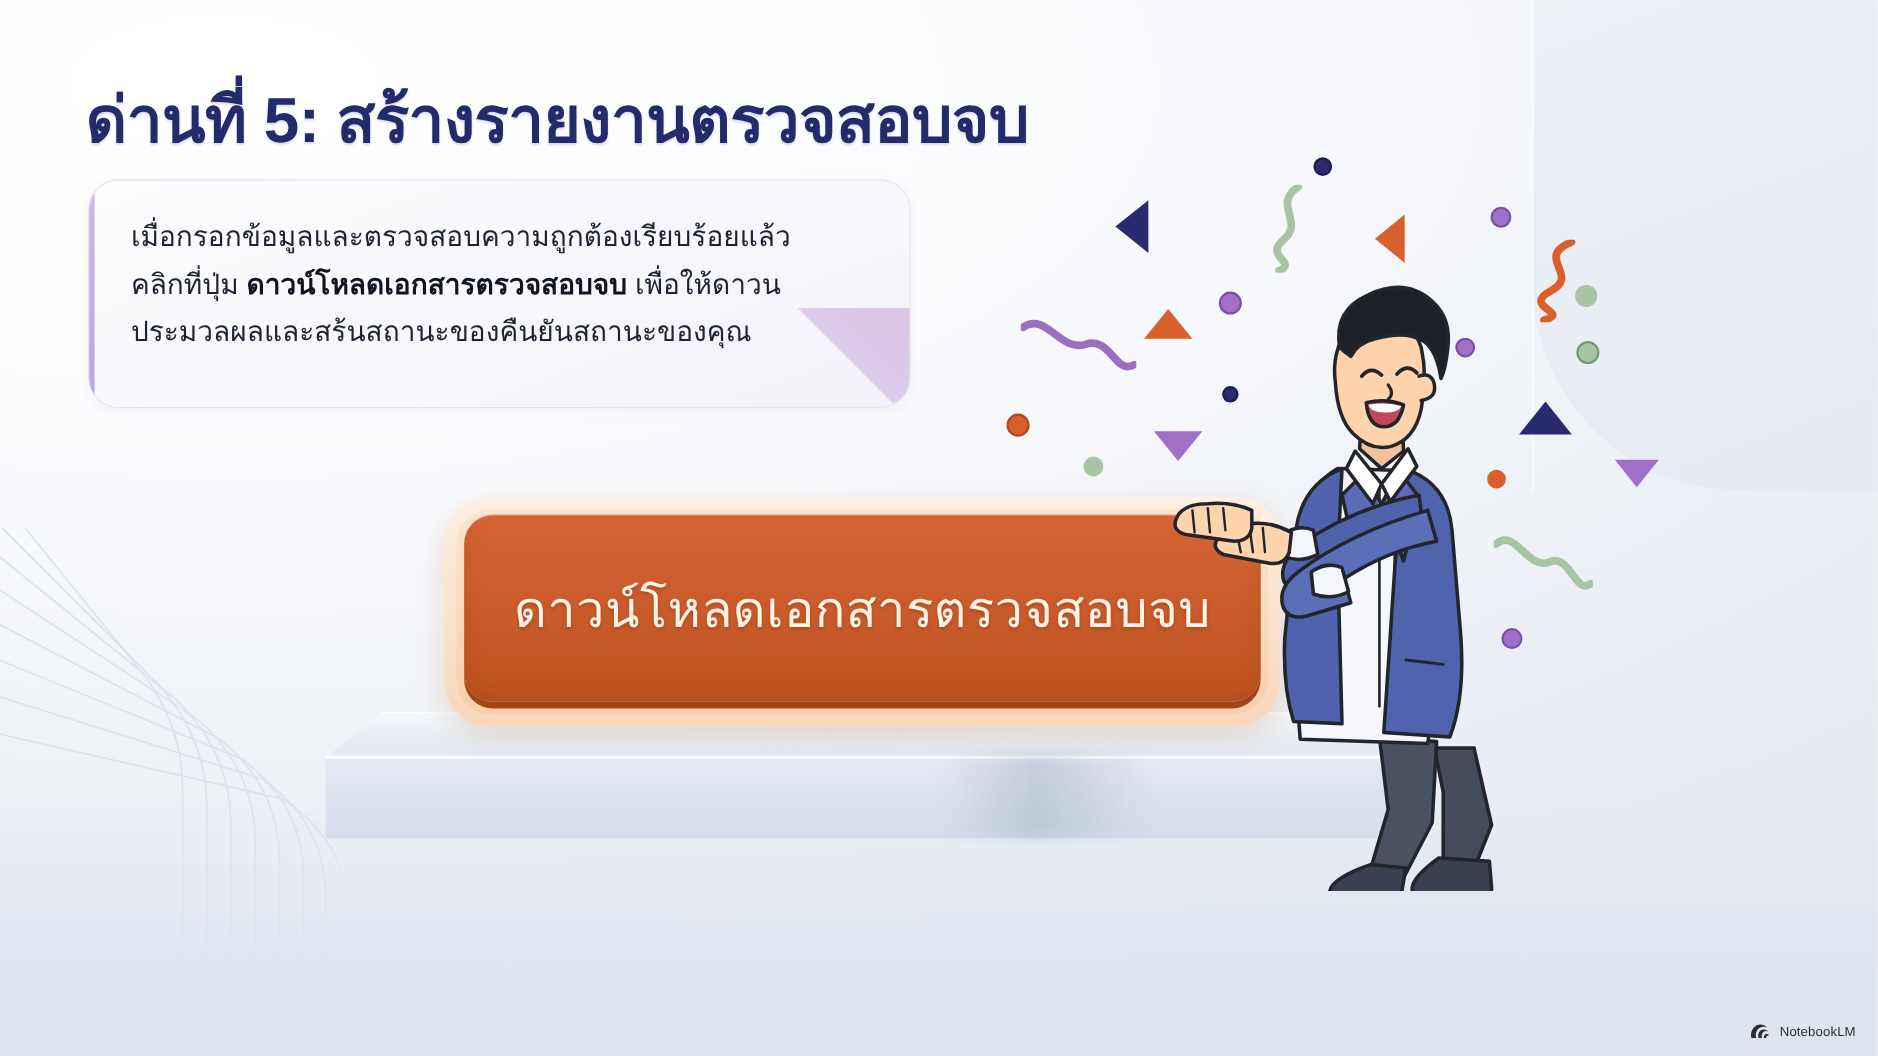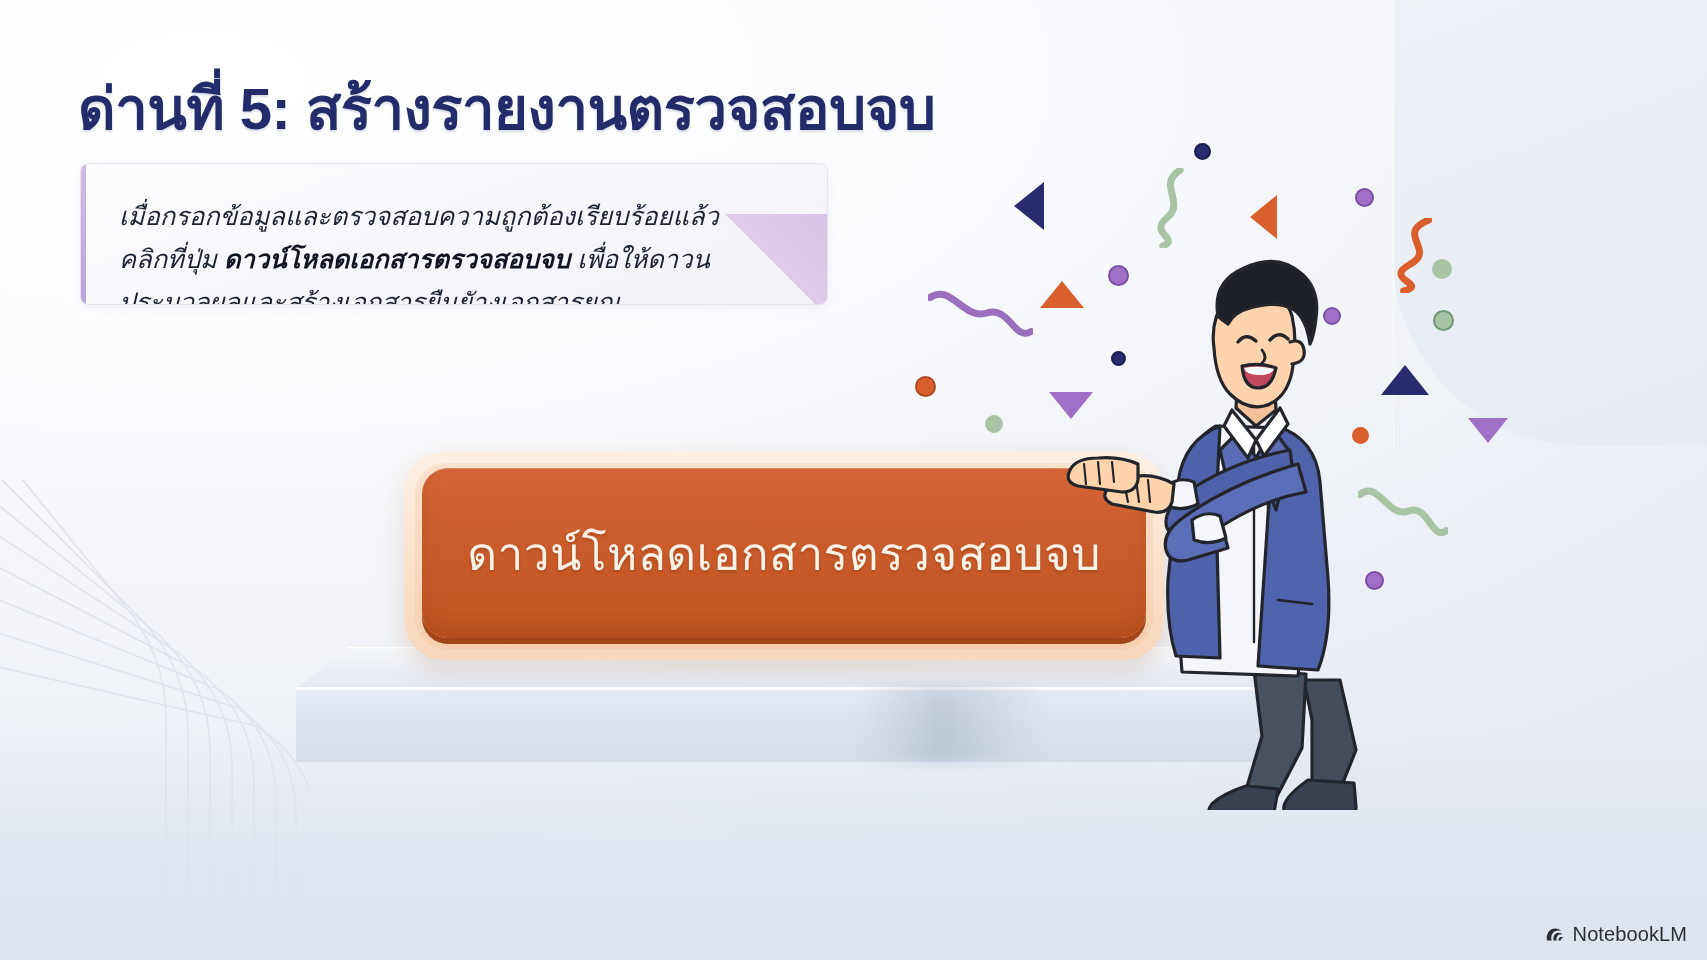--- a/index.html
+++ b/index.html
@@ -43,27 +43,26 @@
     position:absolute; left:78px; top:62px;
     font-size:58px; font-weight:bold; letter-spacing:-.5px;
     color:#242b6b;
     text-shadow: 0 2px 2px rgba(130,140,180,.30);
     white-space:nowrap;
   }
 
   
   .desc-card {
     position:absolute; left:80px; top:163px;
-    width:748px; height:142px;
-    border-radius:8px;
+    width:748px; height:208px;
+    border-radius:28px;
     background:linear-gradient(160deg,#fdfdff 0%,#f8f8fc 45%,#f2f1f8 100%);
     border:1px solid #e8e2f0;
     box-shadow: 0 3px 10px rgba(120,110,160,.07);
     overflow:hidden;
-    font-style:italic;
   }
   .desc-card .accent-left{
     position:absolute; left:0; top:0; width:5px; height:100%;
     background:linear-gradient(180deg,#cdbbe4,#b9a4dc);
   }
   .desc-card .fold{
     position:absolute; right:0; bottom:0; width:120px; height:90px;
     background:linear-gradient(225deg,#d7c4e6 0%,#ddcbeb 48%, rgba(221,203,235,0) 49%);
   }
   .desc-text{
@@ -137,21 +136,21 @@
 
   
   .confetti{ position:absolute; inset:0; pointer-events:none; }
   .c-dot{ position:absolute; border-radius:50%; }
   .c-tri{ position:absolute; width:0; height:0; }
 
   
   .watermark{
     position:absolute; right:20px; bottom:14px;
     display:flex; align-items:center; gap:7px;
-    color:#1b1d21; font-size:20px; font-weight:500; letter-spacing:.1px;
+    color:#1b1d21; font-size:12px; font-weight:500; letter-spacing:.1px;
     opacity:.92;
   }
 </style>
 </head>
 <body>
 
 <div id="slide">
 
   <div class="bg-panel-right"></div>
   <div class="bg-vertical-edge"></div>
@@ -169,21 +168,21 @@
   </svg>
 
   <div class="title">ด่านที่ 5: สร้างรายงานตรวจสอบจบ</div>
 
   <div class="desc-card">
     <div class="accent-left"></div>
     <div class="fold"></div>
     <div class="desc-text">
       <span>เมื่อกรอกข้อมูลและตรวจสอบความถูกต้องเรียบร้อยแล้ว</span><br>
       <span>คลิกที่ปุ่ม </span><b>ดาวน์โหลดเอกสารตรวจสอบจบ</b><span> เพื่อให้ดาวน</span><br>
-      <span>ประมวลผลและสร้างเอกสารยืนยัางเอกสารยุณ</span>
+      <span>ประมวลผลและสร้นสถานะของคืนยันสถานะของคุณ</span>
     </div>
   </div>
 
   <div class="shelf">
     <div class="shelf-top"></div>
     <div class="shelf-face"></div>
     <div class="shelf-lip"></div>
     <div class="shelf-sheen"></div>
   </div>
 

